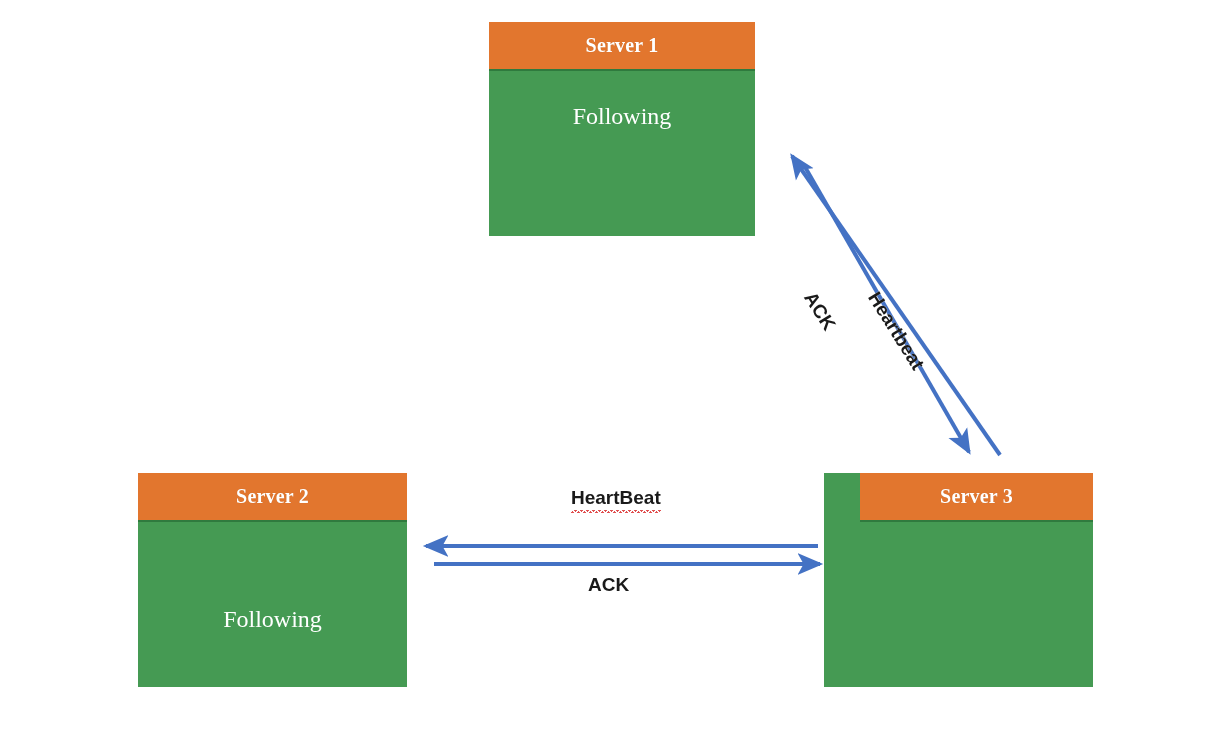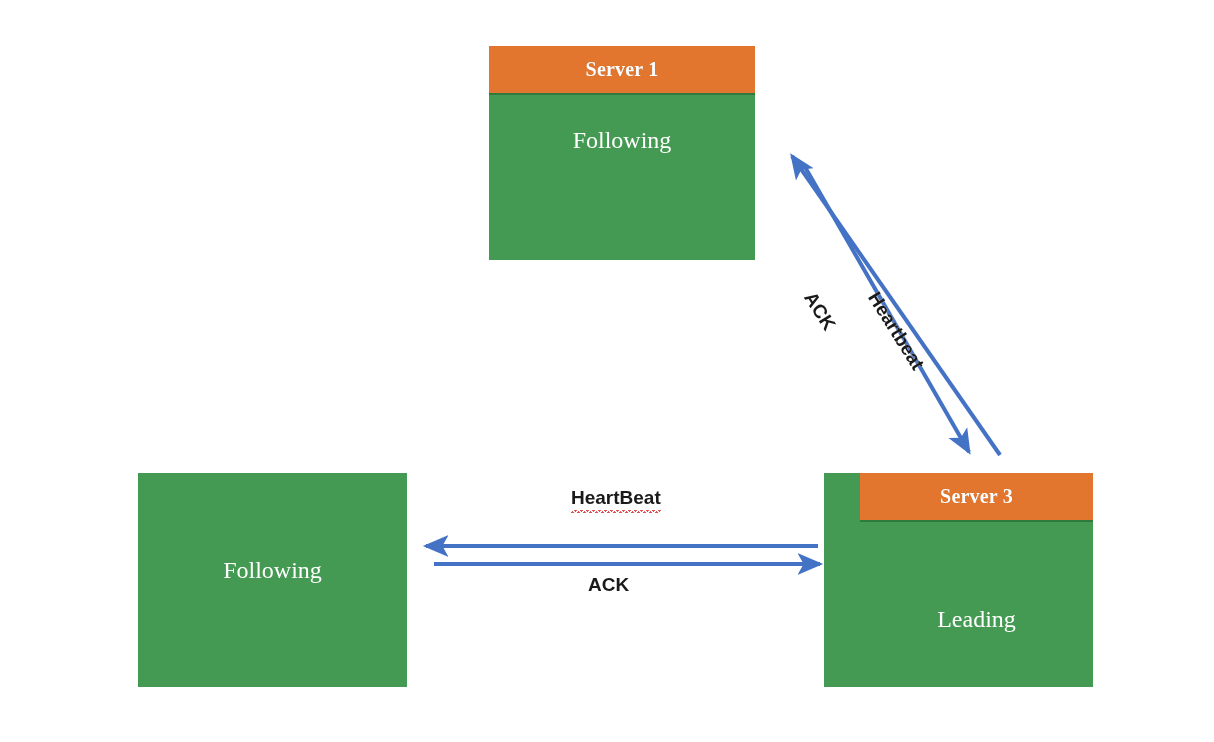--- a/index.html
+++ b/index.html
@@ -50,21 +50,21 @@
     display: flex;
     align-items: center;
     justify-content: center;
     color: #ffffff;
     font-family: "Liberation Serif", serif;
     font-size: 24px;
     font-weight: 400;
     padding-bottom: 14px;
   }
 
-  #node-server1 { left: 489px; top: 22px;  width: 266px; height: 214px; margin-top: 24px; }
+  #node-server1 { left: 489px; top: 22px;  width: 266px; height: 214px; }
   #node-server2 { left: 138px; top: 473px; width: 269px; height: 214px; }
   #node-server3 { left: 824px; top: 473px; width: 269px; height: 214px; padding-left: 36px; }
 
   
   #node-server1 .node-body { align-items: flex-start; padding-top: 32px; }
   #node-server2 .node-body { align-items: flex-start; padding-top: 84px; }
   #node-server3 .node-body { align-items: flex-start; padding-top: 84px; }
 
   
   #arrow-layer {
@@ -154,26 +154,26 @@
       <line x1="434" y1="564" x2="820" y2="564" stroke="#4472c4" stroke-width="4" marker-end="url(#arrowhead-blue)"></line>
     </g>
   </svg>
 
   <div id="node-server1" class="node">
     <div class="node-header">Server 1</div>
     <div class="node-body">Following</div>
   </div>
 
   <div id="node-server2" class="node">
+    <div class="node-header">Server 2</div>
     <div class="node-body">Following</div>
   </div>
 
   <div id="node-server3" class="node">
     <div class="node-header">Server 3</div>
-    <div class="node-body">Leading</div>
   </div>
 
   <div id="label-heartbeat-diagonal" class="edge-label">Heartbeat</div>
 
   <div id="label-ack-diagonal" class="edge-label">ACK</div>
 
   <div id="label-heartbeat-horizontal" class="edge-label"><span class="misspell">HeartBeat</span></div>
 
   <div id="label-ack-horizontal" class="edge-label">ACK</div>
 

